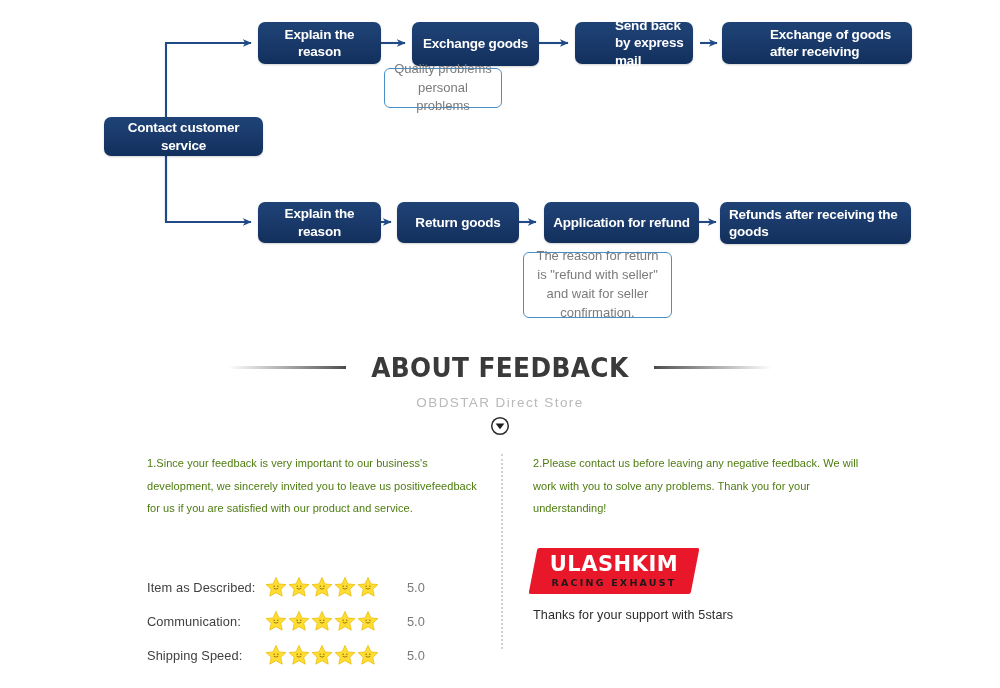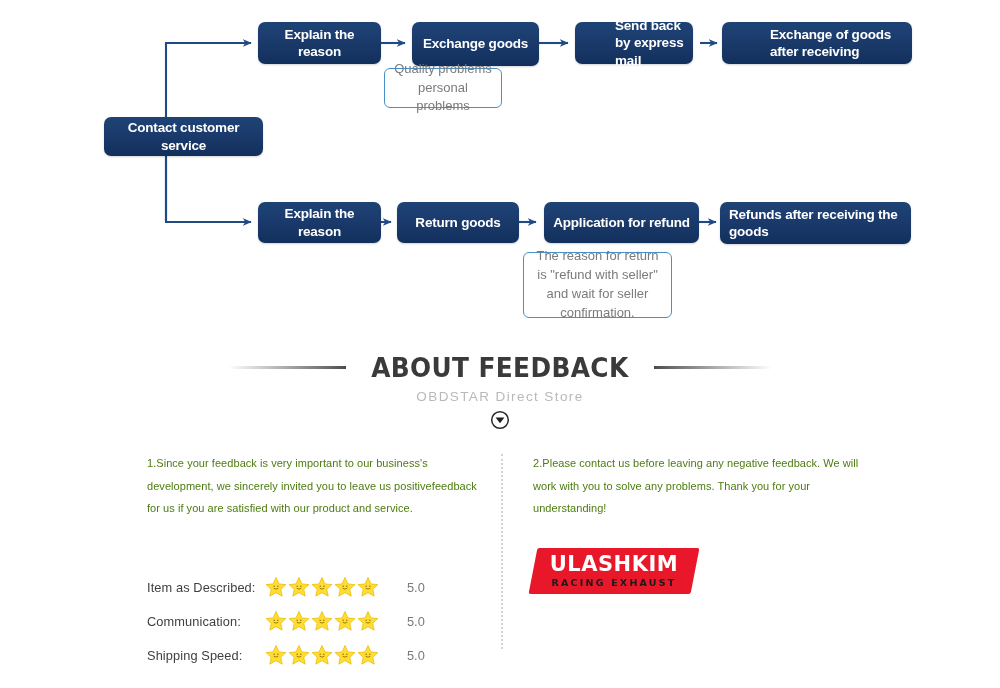--- a/index.html
+++ b/index.html
@@ -55,21 +55,21 @@
   #fb-title {
     font-family: "DejaVu Sans", sans-serif;
     font-weight: bold;
     font-size: 27px;
     letter-spacing: 0.4px;
     color: #3a3a3a;
     transform: scaleX(0.92);
     white-space: nowrap;
   }
   #fb-sub {
-    margin-top: 6px;
+    margin-top: 12px;
     font-size: 13.5px;
     color: #b9b9b9;
     letter-spacing: 1.4px;
   }
   #chev-wrap { margin-top: 6px; display: flex; justify-content: center; }
 
   
   #cols { position: absolute; left: 0; top: 452px; width: 1000px; height: 210px; }
   #divider {
     position: absolute; left: 501px; top: 2px; width: 0; height: 195px;
@@ -343,16 +343,17 @@
         </div>
       </div>
 
     <div id="logo-block">
       <div id="logo">
         <div id="logo-inner">
           <div id="logo-main">ULASHKIM</div>
           <div id="logo-sub">RACING EXHAUST</div>
         </div>
       </div>
+      <div id="logo-thanks">Thanks for your support with 5stars</div>
     </div>
   </section>
 
 </div>
 
 </body></html>

